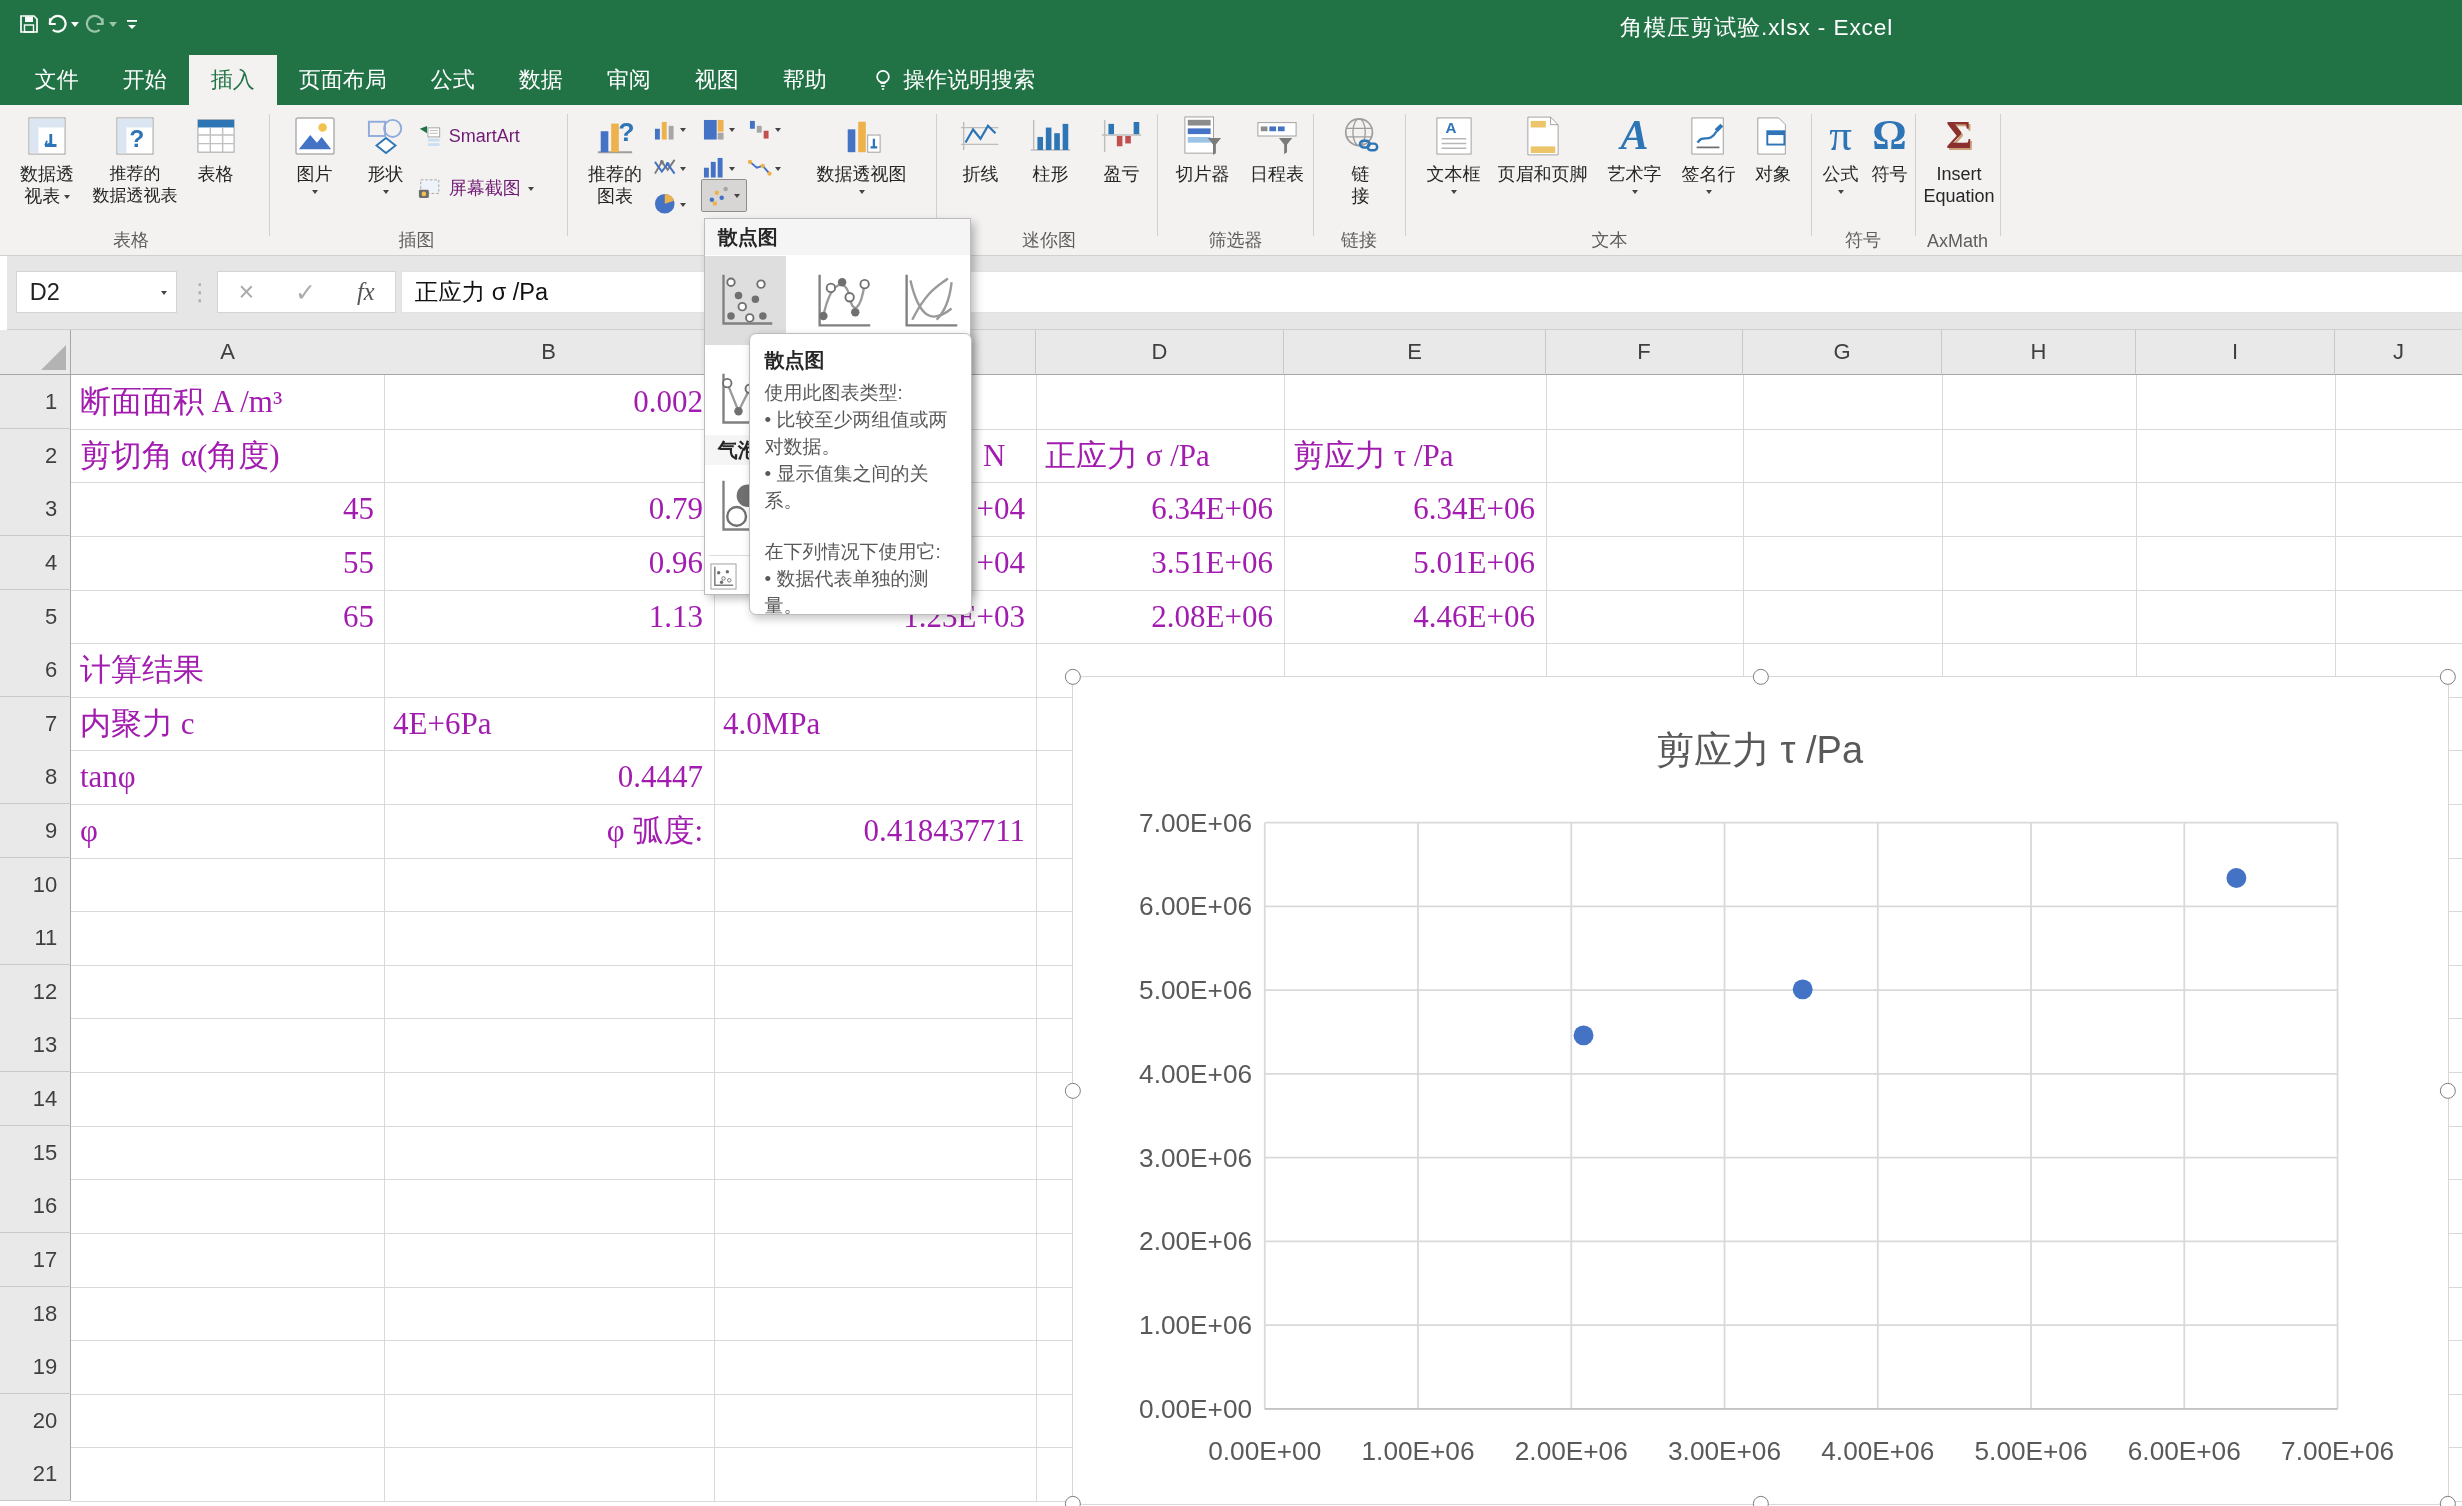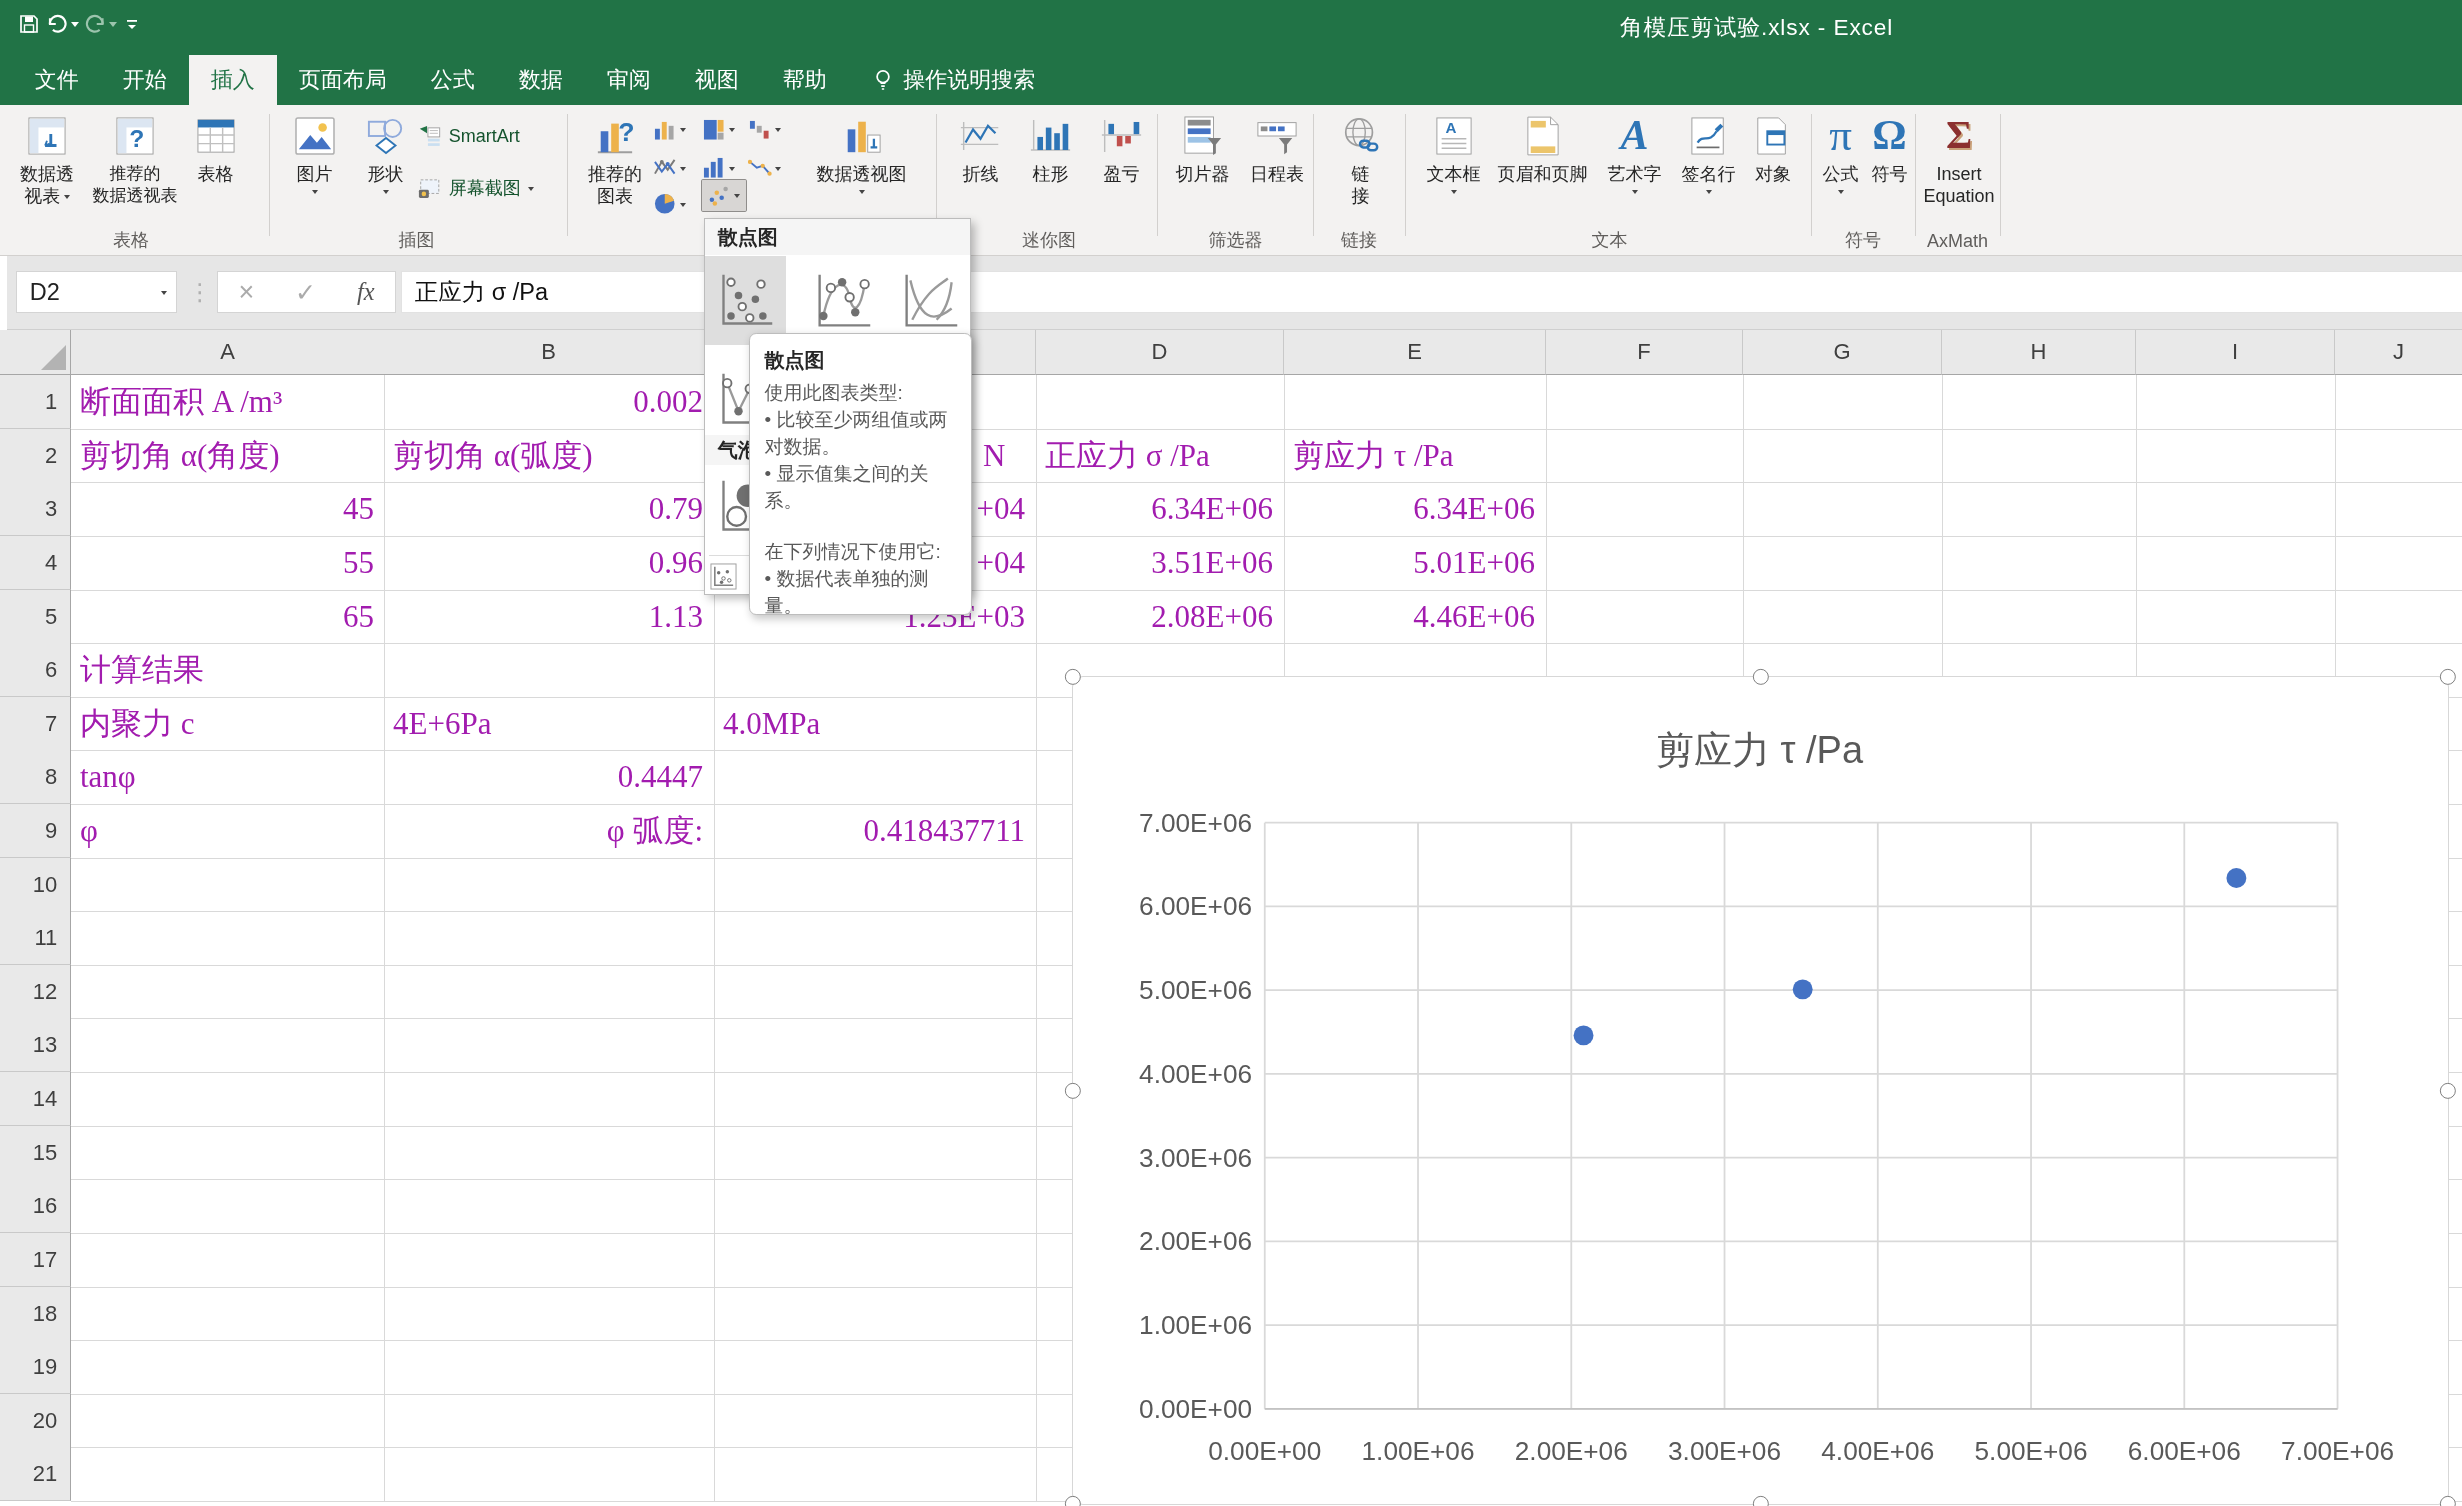--- a/index.html
+++ b/index.html
@@ -21,21 +21,21 @@
   .tab.active{background:#f3f2f1;color:#217346;}
   .assistant{display:flex;align-items:center;gap:9px;margin-left:23.5px;font-size:22px;color:#fff;}
   
   .ribbon{position:absolute;left:0;top:105px;width:100%;height:151px;background:#f3f2f1;
           border-bottom:0.9px solid #d2d0ce;box-sizing:border-box;}
   .rsep{position:absolute;top:9px;height:122px;width:0.9px;background:#d2d0ce;}
   .rglabel{position:absolute;bottom:2.7px;font-size:18px;color:#605e5c;text-align:center;}
   .rb{position:absolute;top:7.2px;display:flex;flex-direction:column;align-items:center;
       font-size:18px;color:#262626;text-align:center;line-height:22.6px;}
   .rb .ric{height:47px;display:flex;align-items:center;justify-content:center;margin-bottom:3.6px;}
-  .rsml{position:absolute;display:flex;align-items:center;gap:7.2px;font-size:18px;color:#14532d;}
+  .rsml{position:absolute;display:flex;align-items:center;gap:7.2px;font-size:18px;color:#701a75;}
   .gridbtn{position:absolute;display:flex;align-items:center;gap:3.6px;}
   .gridbtn.pressed{background:#d8d6d4;border:0.9px solid #8f8d8b;border-radius:1.8px;padding:3.6px 5.4px;}
   .glyph-blue{color:#2e75b6;font-family:"Liberation Serif",serif;}
   
   .fbar{position:absolute;left:0;top:256px;width:100%;height:74px;background:#e6e6e6;
         border-bottom:0.9px solid #cfcfcf;box-sizing:border-box;margin-left:7px;}
   .namebox{position:absolute;left:9px;top:15.4px;width:161px;height:42px;background:#fff;
            border:0.9px solid #d4d4d4;display:flex;align-items:center;font-size:23.5px;color:#222;
            padding-left:12.7px;box-sizing:border-box;}
   .namebox .car{margin-left:auto;margin-right:9px;}
@@ -569,21 +569,20 @@
       <div class="hline" style="top: 849px; width: 2392px;"></div>
       <div class="hline" style="top: 903px; width: 2392px;"></div>
       <div class="hline" style="top: 957px; width: 2392px;"></div>
       <div class="hline" style="top: 1010px; width: 2392px;"></div>
       <div class="hline" style="top: 1064px; width: 2392px;"></div>
       <div class="hline" style="top: 1117px; width: 2392px;"></div>
       <div class="hline" style="top: 1171px; width: 2392px;"></div>
       <div class="cell l" style="left: 71px; width: 314px; top: 45px; height: 54px;">断面面积 A /m³</div>
       <div class="cell r" style="left: 384px; width: 330px; top: 45px; height: 54px;">0.002</div>
       <div class="cell l" style="left: 71px; width: 314px; top: 99px; height: 54px;">剪切角 α(角度)</div>
-      <div class="cell l" style="left: 384px; width: 330px; top: 99px; height: 54px;">剪切角 α(弧度)</div>
       <div class="cell l" style="left: 974px; top: 99px; height: 54px;">N</div>
       <div class="cell l" style="left: 1036px; width: 248px; top: 99px; height: 54px;">正应力 σ /Pa</div>
       <div class="cell l" style="left: 1284px; width: 262px; top: 99px; height: 54px;">剪应力 τ /Pa</div>
       <div class="cell r" style="left: 71px; width: 314px; top: 152px; height: 54px;">45</div>
       <div class="cell r" style="left: 384px; width: 330px; top: 152px; height: 54px;">0.79</div>
       <div class="cell r" style="left: 714px; width: 322px; top: 152px; height: 54px;">+04</div>
       <div class="cell r" style="left: 1036px; width: 248px; top: 152px; height: 54px;">6.34E+06</div>
       <div class="cell r" style="left: 1284px; width: 262px; top: 152px; height: 54px;">6.34E+06</div>
       <div class="cell r" style="left: 71px; width: 314px; top: 206px; height: 54px;">55</div>
       <div class="cell r" style="left: 384px; width: 330px; top: 206px; height: 54px;">0.96</div>

